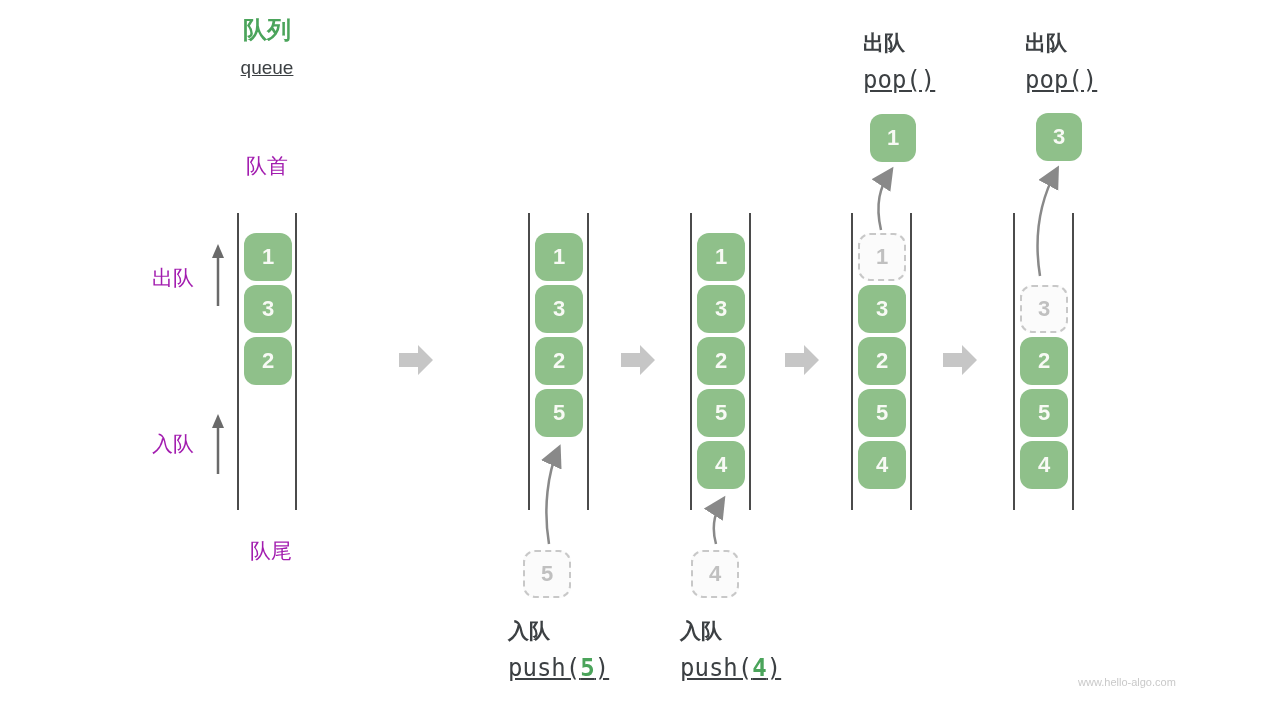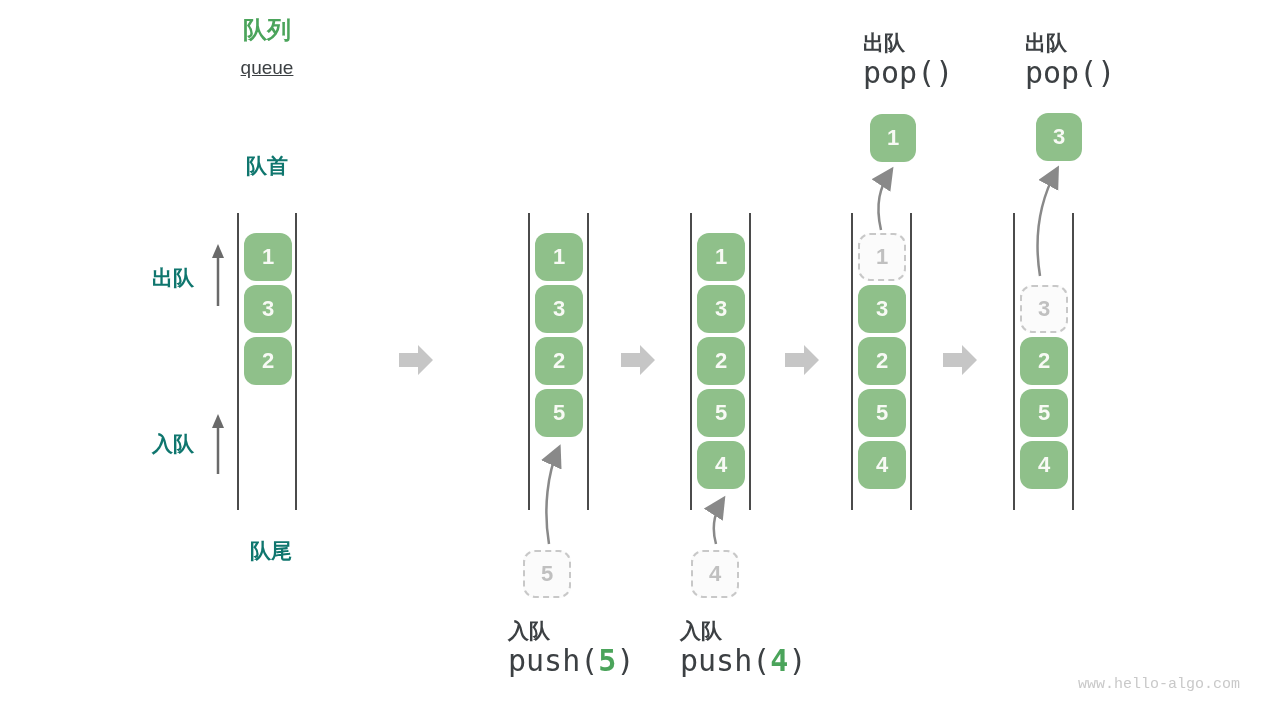--- a/index.html
+++ b/index.html
@@ -9,21 +9,21 @@
     width:1280px; height:720px;
     background:#ffffff;
     overflow:hidden;
     font-family:"Liberation Sans", sans-serif;
   }
   
   .title-block { position:absolute; left:197px; top:16px; width:140px; text-align:center; }
   .title-zh { font-size:24px; font-weight:700; color:#4BA45B; line-height:28px; }
   .title-en { font-size:19px; color:#3C4043; margin-top:13px;text-decoration:underline; }
   
-  .zh-label { position:absolute; font-size:21px; font-weight:700; color:#0f766e; }
+  .zh-label { position:absolute; font-size:21px; font-weight:400; color:#a21caf; }
   .lbl-front { left:237px; top:152px; width:60px; text-align:center; }
   .lbl-rear  { left:241px; top:537px; width:60px; text-align:center; }
   .lbl-deq   { left:152px; top:264px; }
   .lbl-enq   { left:152px; top:430px; }
   
   .wall { position:absolute; top:213px; width:2px; height:297px; background:#4B4B4B; }
   
   .box {
     position:absolute; width:48px; height:48px; border-radius:12px;
     background:#8FC08A; color:#F8FAF5;
@@ -36,33 +36,33 @@
   .cx1{left:244px}.cx2{left:535px}.cx3{left:697px}.cx4{left:858px}.cx5{left:1020px}
   .sy1{top:233px}.sy2{top:285px}.sy3{top:337px}.sy4{top:389px}.sy5{top:441px}
   .staged-a{left:523px; top:550px;}
   .staged-b{left:691px; top:550px;}
   .popped-a{left:870px; top:114px; width:46px;}
   .popped-b{left:1036px; top:113px; width:46px;}
   
   .op-label { position:absolute; }
   .op-label .op-zh { font-size:21px; font-weight:700; color:#3C4043; line-height:24px; }
   .op-label .op-code {
-    font-family:"DejaVu Sans Mono", monospace;
-    font-size:30px; color:#3C4043; letter-spacing:0px; white-space:pre;
+    margin-top:11px; font-family:"DejaVu Sans Mono", monospace;
+    font-size:24px; color:#3C4043; letter-spacing:0px; white-space:pre;text-decoration:underline;
   }
   .op-pop1 { left:863px; top:31px; }
   .op-pop2 { left:1025px; top:31px; }
   .op-push5 { left:508px; top:619px; }
   .op-push4 { left:680px; top:619px; }
   .arg-green { color:#4BA45B; font-weight:700; }
   
   .watermark {
     position:absolute; left:1078px; top:676px;
-    font-family:Liberation Mono, monospace;
-    font-size:15px; color:#C9C9C9;
+    font-family:Liberation Sans, sans-serif;
+    font-size:11px; color:#C9C9C9;
   }
   
   .arrow-layer { position:absolute; left:0; top:0; width:1280px; height:720px; pointer-events:none; }
 </style>
 </head>
 <body>
 
 <div class="canvas">
 
   <div class="title-block">

